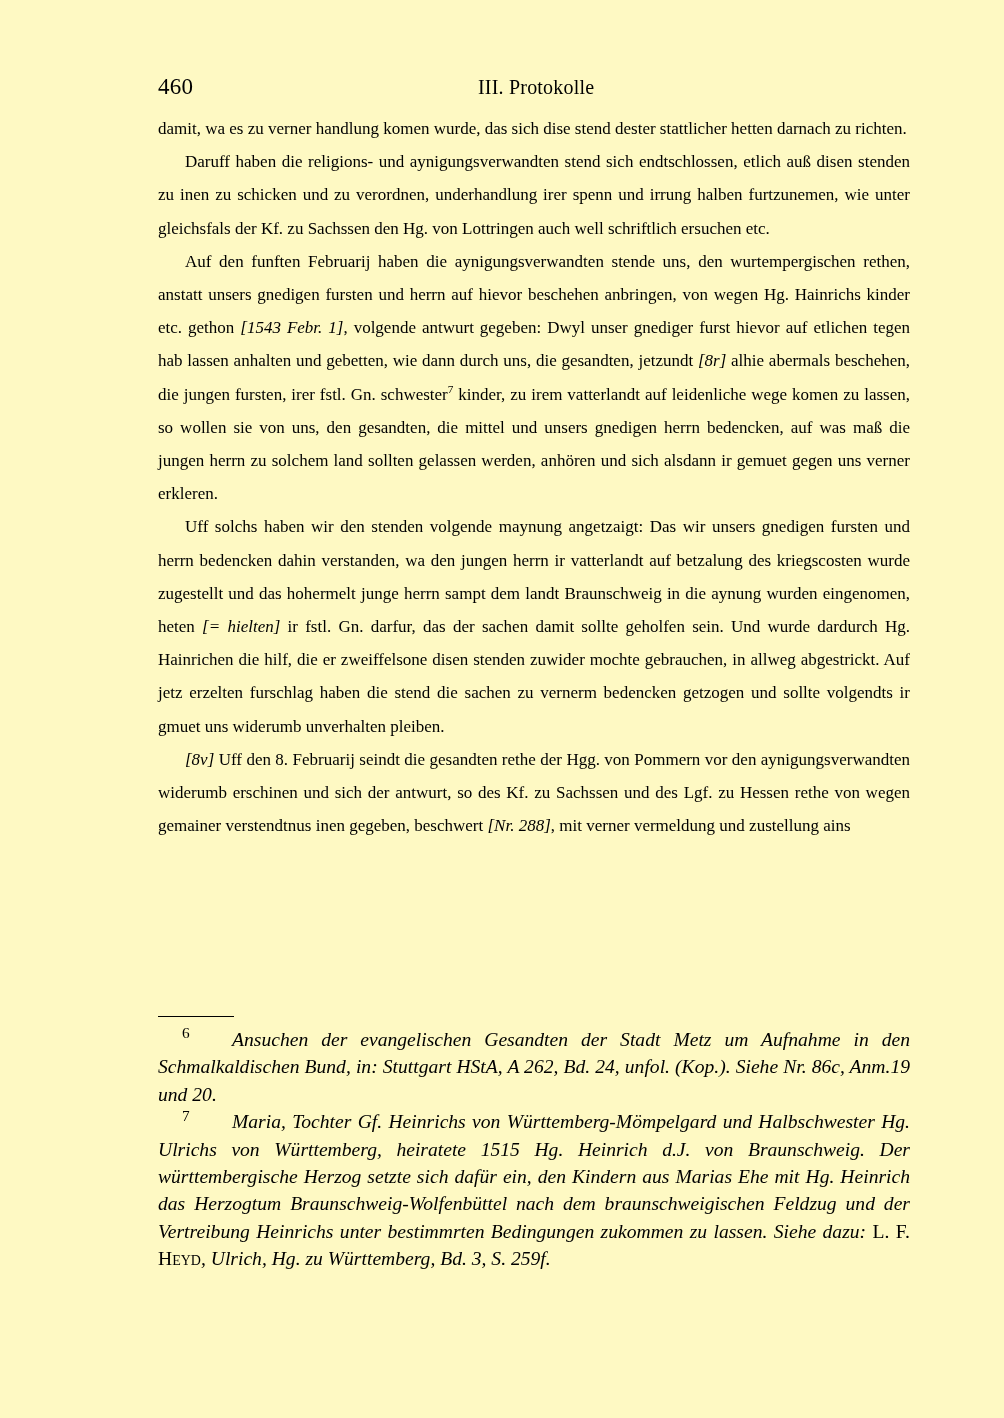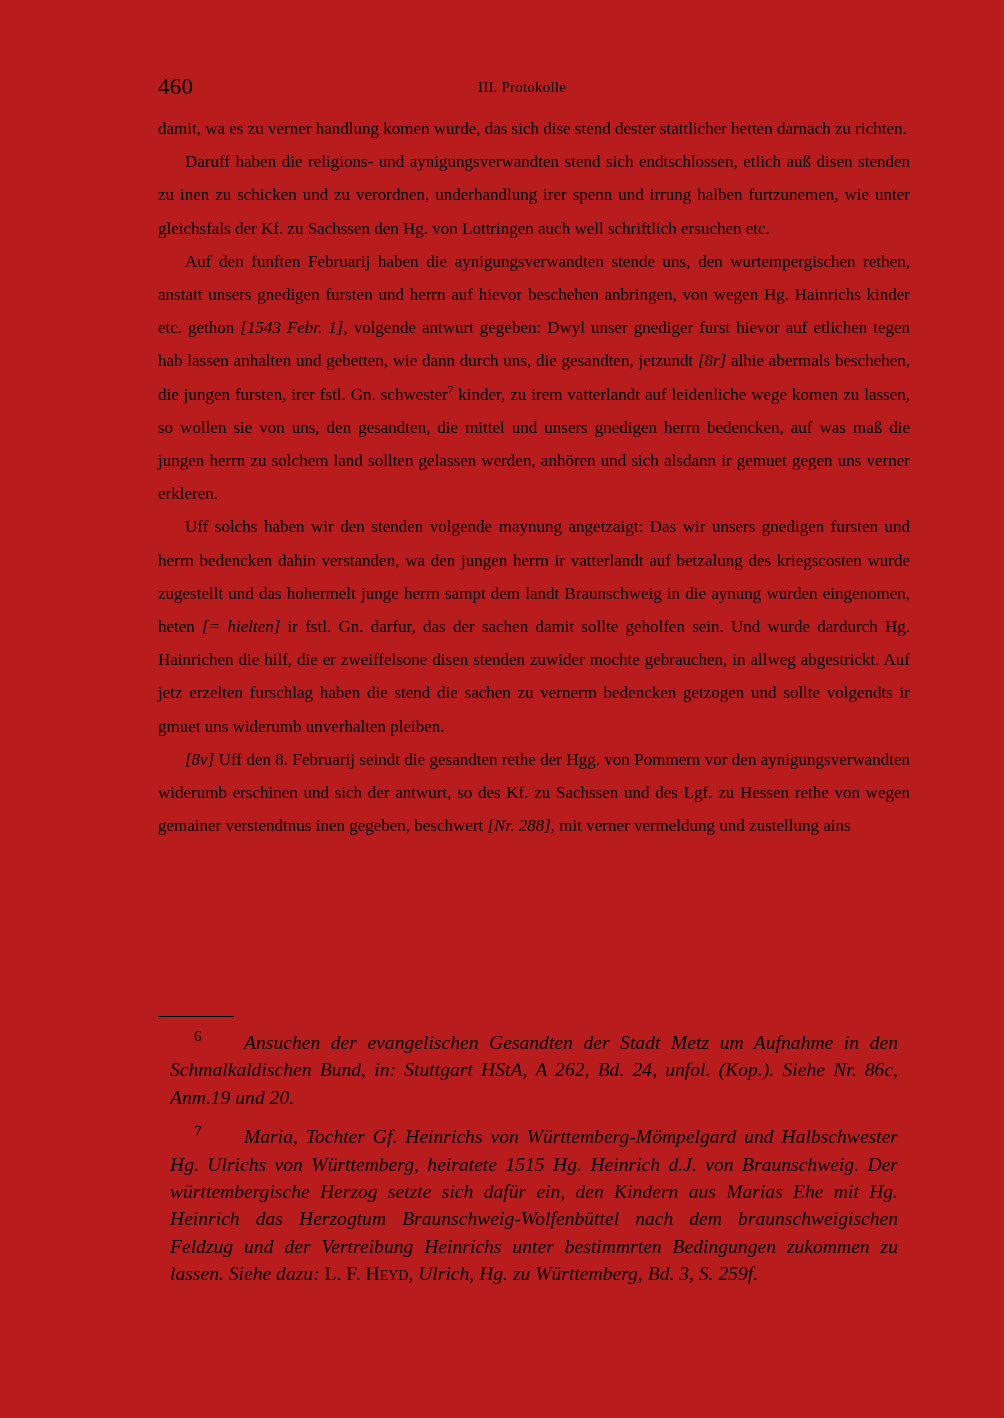--- a/index.html
+++ b/index.html
@@ -8,21 +8,21 @@
     background: #ffffff;
   }
   body {
     font-family: "Liberation Serif", "DejaVu Serif", serif;
     color: #000000;
   }
   .page {
     position: relative;
     width: 1004px;
     height: 1418px;
-    background: #b91c1c;
+    background: #fef9c3;
     overflow: hidden;
     box-sizing: border-box;
   }
   .content {
     position: absolute;
     left: 158px;
     top: 0;
     width: 752px;
   }
 
@@ -37,21 +37,21 @@
   .folio {
     position: absolute;
     left: 0;
     top: 0;
     letter-spacing: 0.3px;
   }
   .runtitle {
     position: absolute;
     left: 320px;
     top: 0;
-    font-size: 15px;
+    font-size: 20px;
     letter-spacing: 0.2px;
   }
 
   
   .body-text {
     font-size: 17px;
     line-height: 33.2px;
     text-align: justify;
     text-justify: inter-word;
     hyphens: none;
@@ -84,21 +84,21 @@
     margin: 0 0 9px 0;
   }
   .fn-block {
     font-size: 19.6px;
     line-height: 27.4px;
     font-style: italic;
     text-align: justify;
     hyphens: none;
   }
   .fn-block p {
-    margin: 12px;
+    margin: 0;
     text-indent: 0;
     padding-left: 0;
   }
   .fn-num {
     display: inline-block;
     width: 74px;
     text-indent: 24px;
     font-style: normal;
     font-size: 0.78em;
     vertical-align: super;

